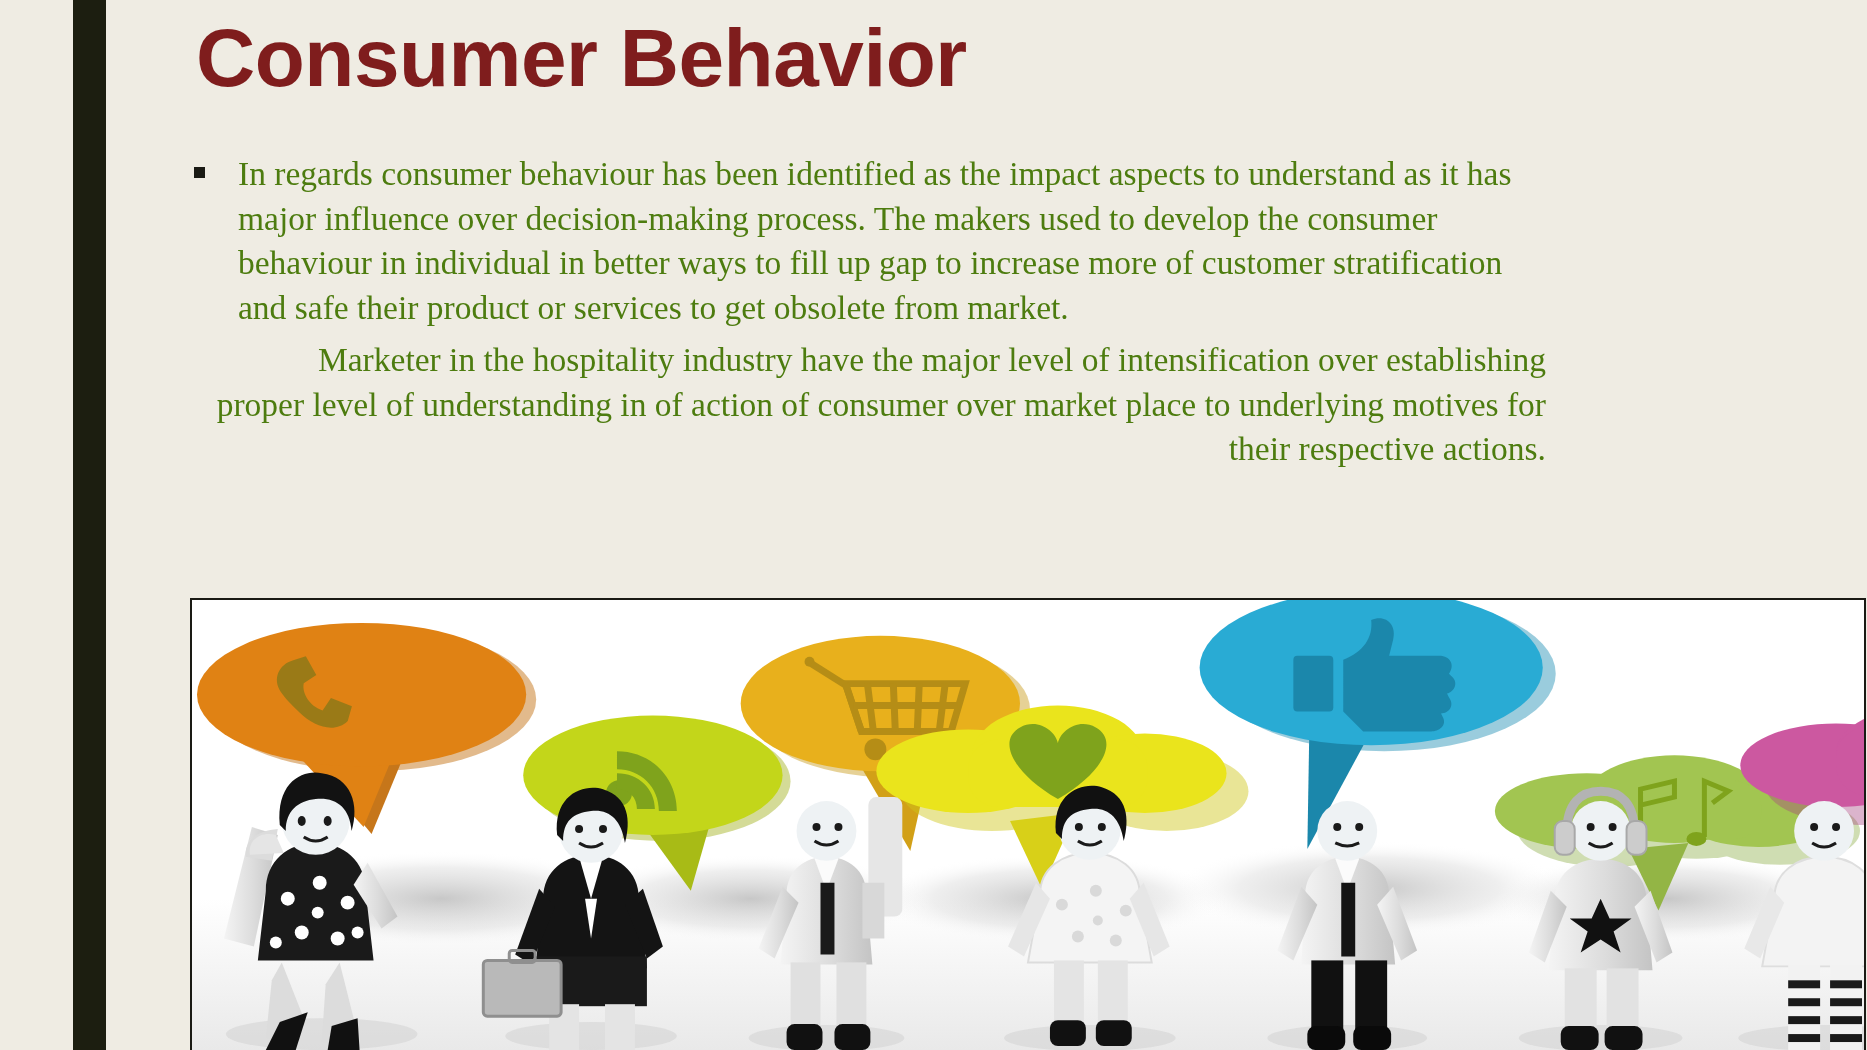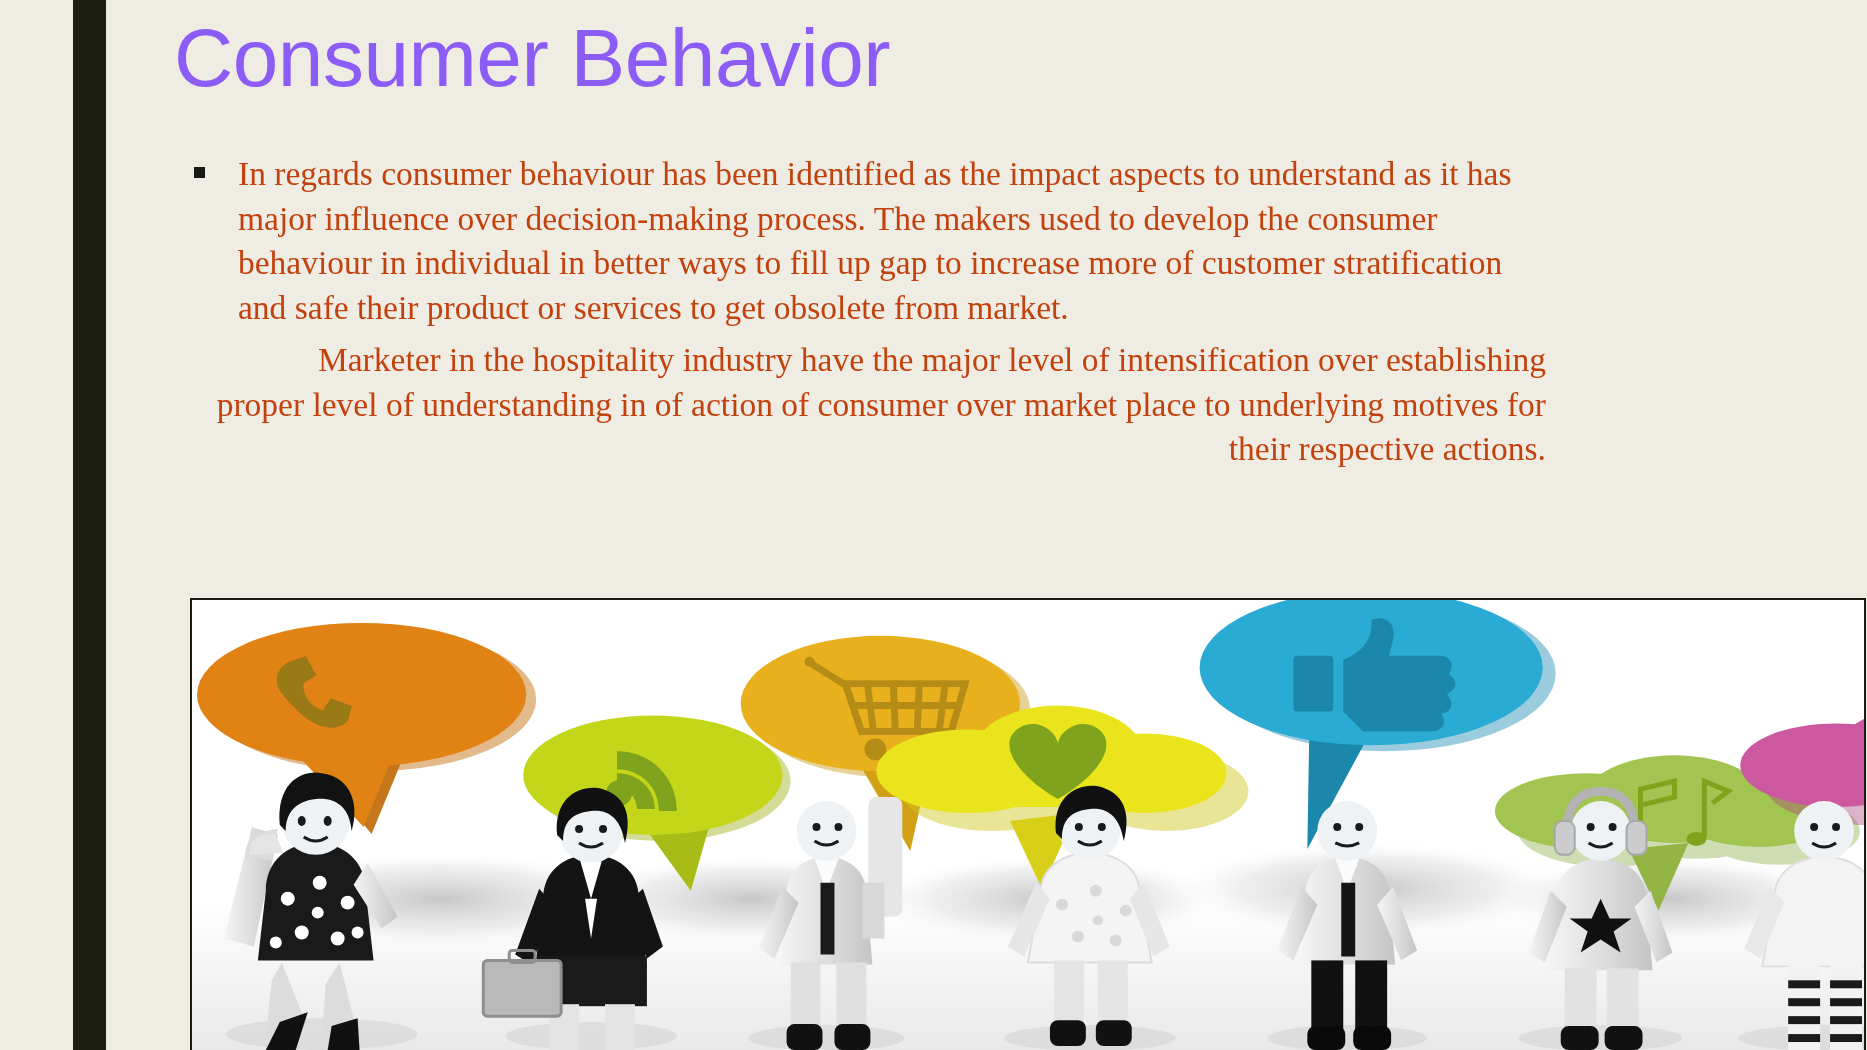--- a/index.html
+++ b/index.html
@@ -23,39 +23,39 @@
     left: 73px;
     top: 0;
     width: 33px;
     height: 1050px;
     background: #1c1e10;
   }
 
   
   #title {
     position: absolute;
-    left: 174px;
+    left: 196px;
     top: 14px;
     width: 1200px;
     font-family: "Liberation Sans", "DejaVu Sans", sans-serif;
     font-size: 82px;
     line-height: 1.08;
-    font-weight: 400;
-    color: #8b5cf6;
+    font-weight: 700;
+    color: #7f1d1d;
     letter-spacing: -0.5px;
     white-space: nowrap;
   }
 
   
   #body-block {
     position: absolute;
     left: 186px;
     top: 152px;
     width: 1360px;
-    color: #c2410c;
+    color: #4d7c0f;
     font-size: 33.5px;
     line-height: 44.5px;
   }
 
   .bullet-para {
     position: relative;
     padding-left: 52px;
     margin: 0 0 8px 0;
     text-align: left;
   }

